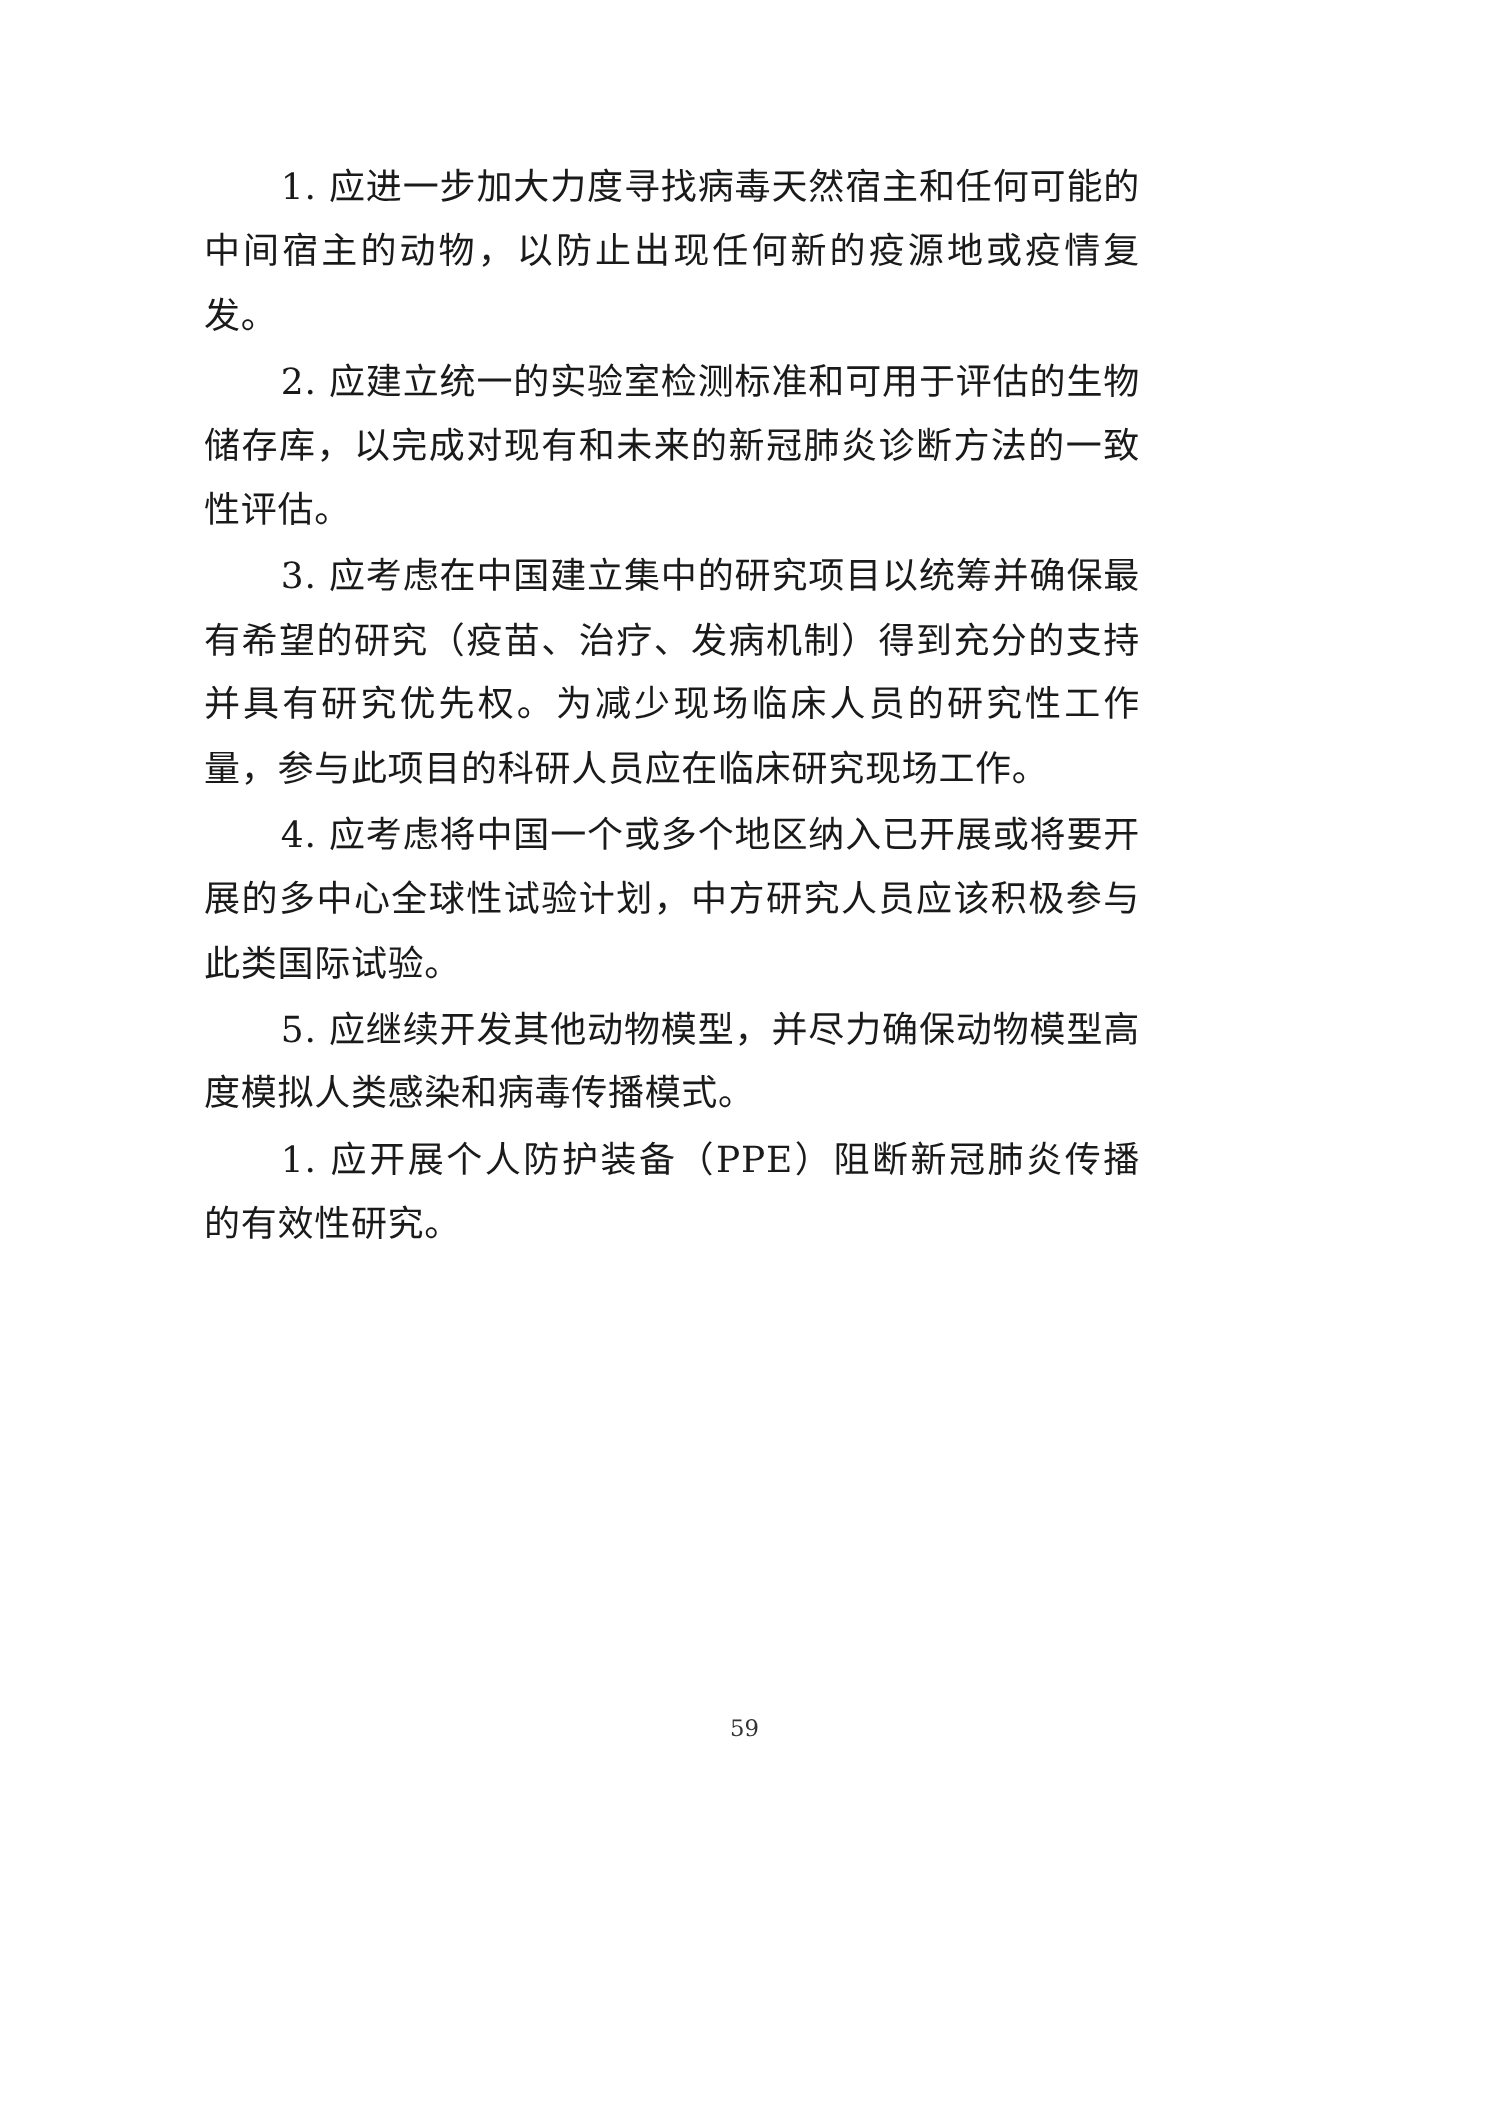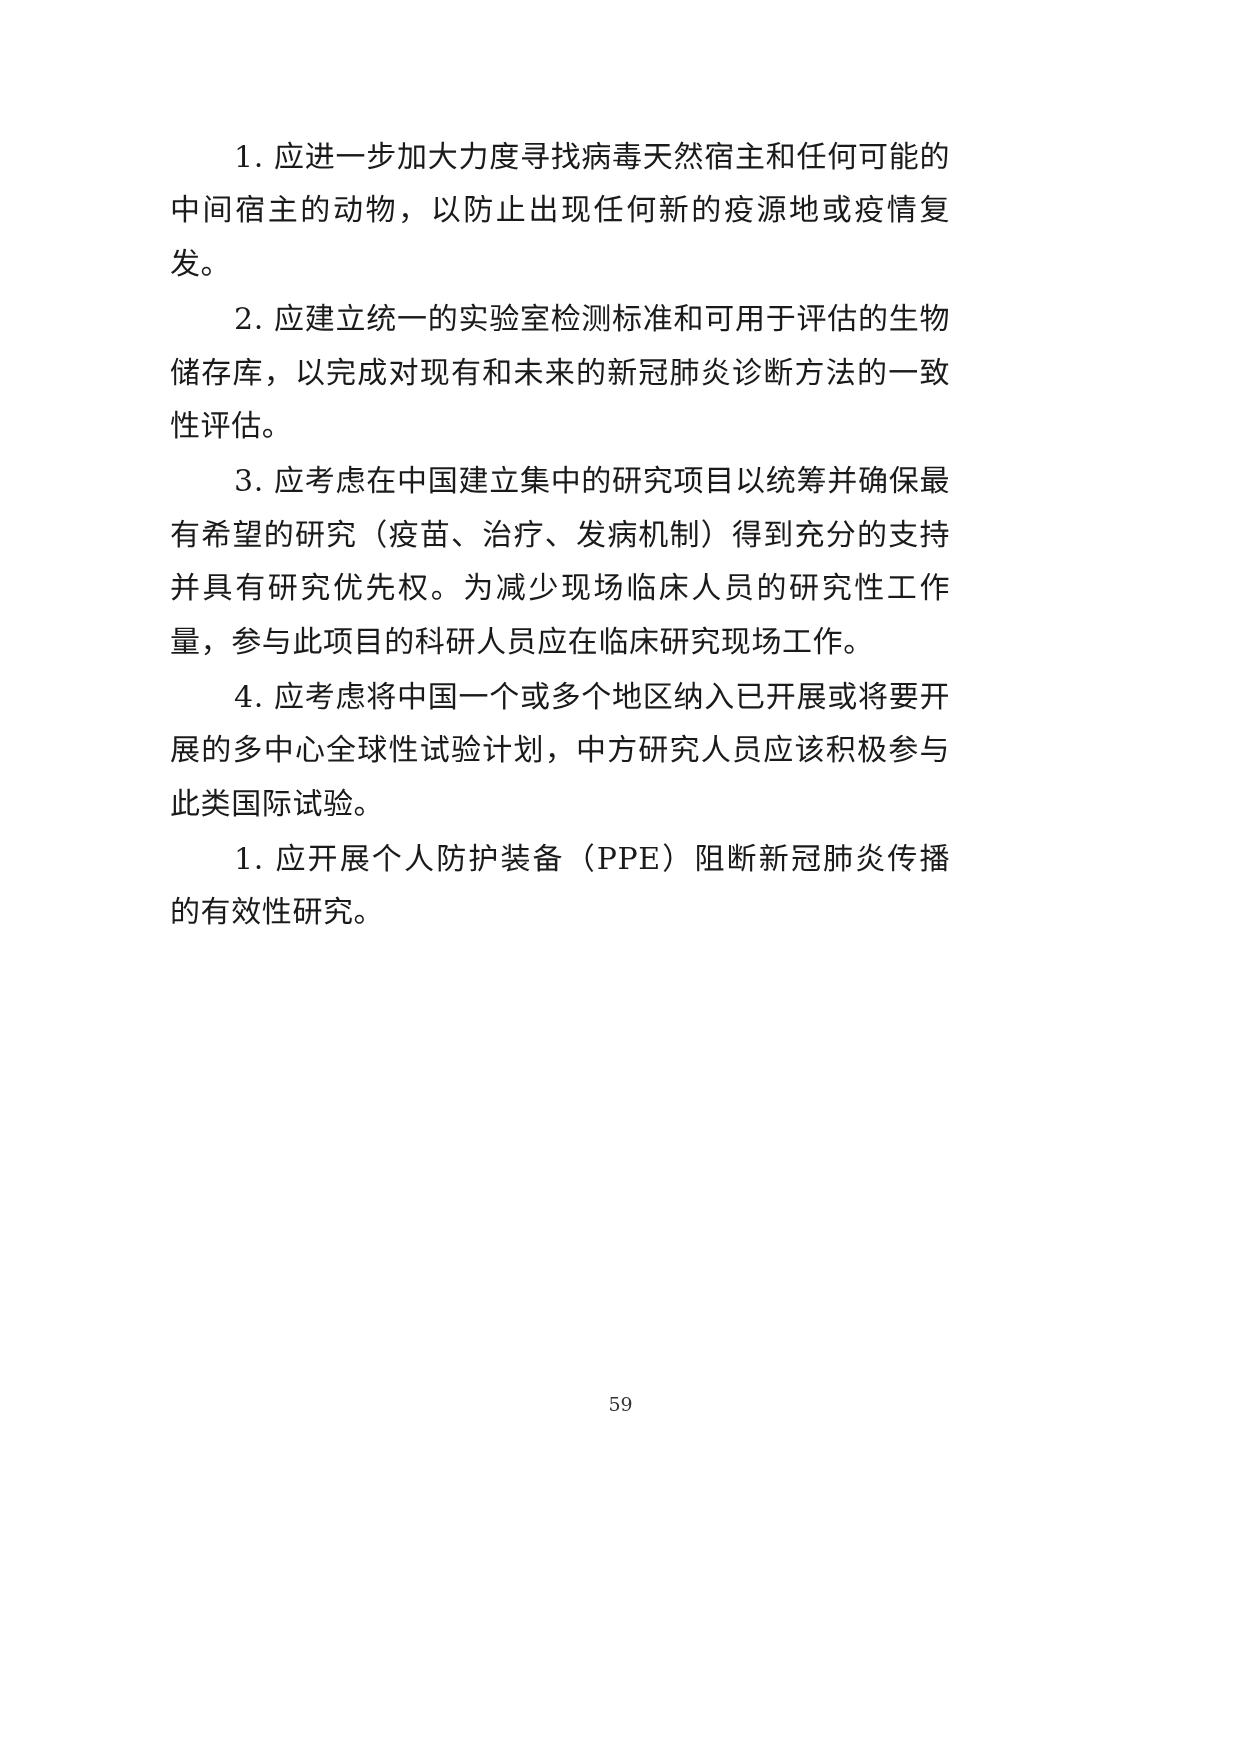--- a/index.html
+++ b/index.html
@@ -30,32 +30,33 @@
     text-align: justify;
     text-justify: inter-ideograph;
     margin: 0 0 2px 0;
     text-indent: 64px;
     letter-spacing: 0.6px;
   }
   .page-number {
     position: absolute;
     left: 0;
     right: 0;
-    top: 1393px;
+    top: 1430px;
     text-align: center;
     font-family: "DejaVu Serif", "Liberation Serif", serif;
     font-size: 19px;
     color: #333333;
   }
 </style>
 </head>
 <body>
 
 <div class="page">
   <div class="content">
     <p class="para">1.   应进一步加大力度寻找病毒天然宿主和任何可能的中间宿主的动物，以防止出现任何新的疫源地或疫情复发。</p>
     <p class="para">2.   应建立统一的实验室检测标准和可用于评估的生物储存库，以完成对现有和未来的新冠肺炎诊断方法的一致性评估。</p>
     <p class="para">3.   应考虑在中国建立集中的研究项目以统筹并确保最有希望的研究（疫苗、治疗、发病机制）得到充分的支持并具有研究优先权。为减少现场临床人员的研究性工作量，参与此项目的科研人员应在临床研究现场工作。</p>
     <p class="para">4.   应考虑将中国一个或多个地区纳入已开展或将要开展的多中心全球性试验计划，中方研究人员应该积极参与此类国际试验。</p>
+    <p class="para">5.   应继续开发其他动物模型，并尽力确保动物模型高度模拟人类感染和病毒传播模式。</p>
     <p class="para">1.   应开展个人防护装备（PPE）阻断新冠肺炎传播的有效性研究。</p>
   </div>
   <div class="page-number">59</div>
 </div>
 
 </body></html>

